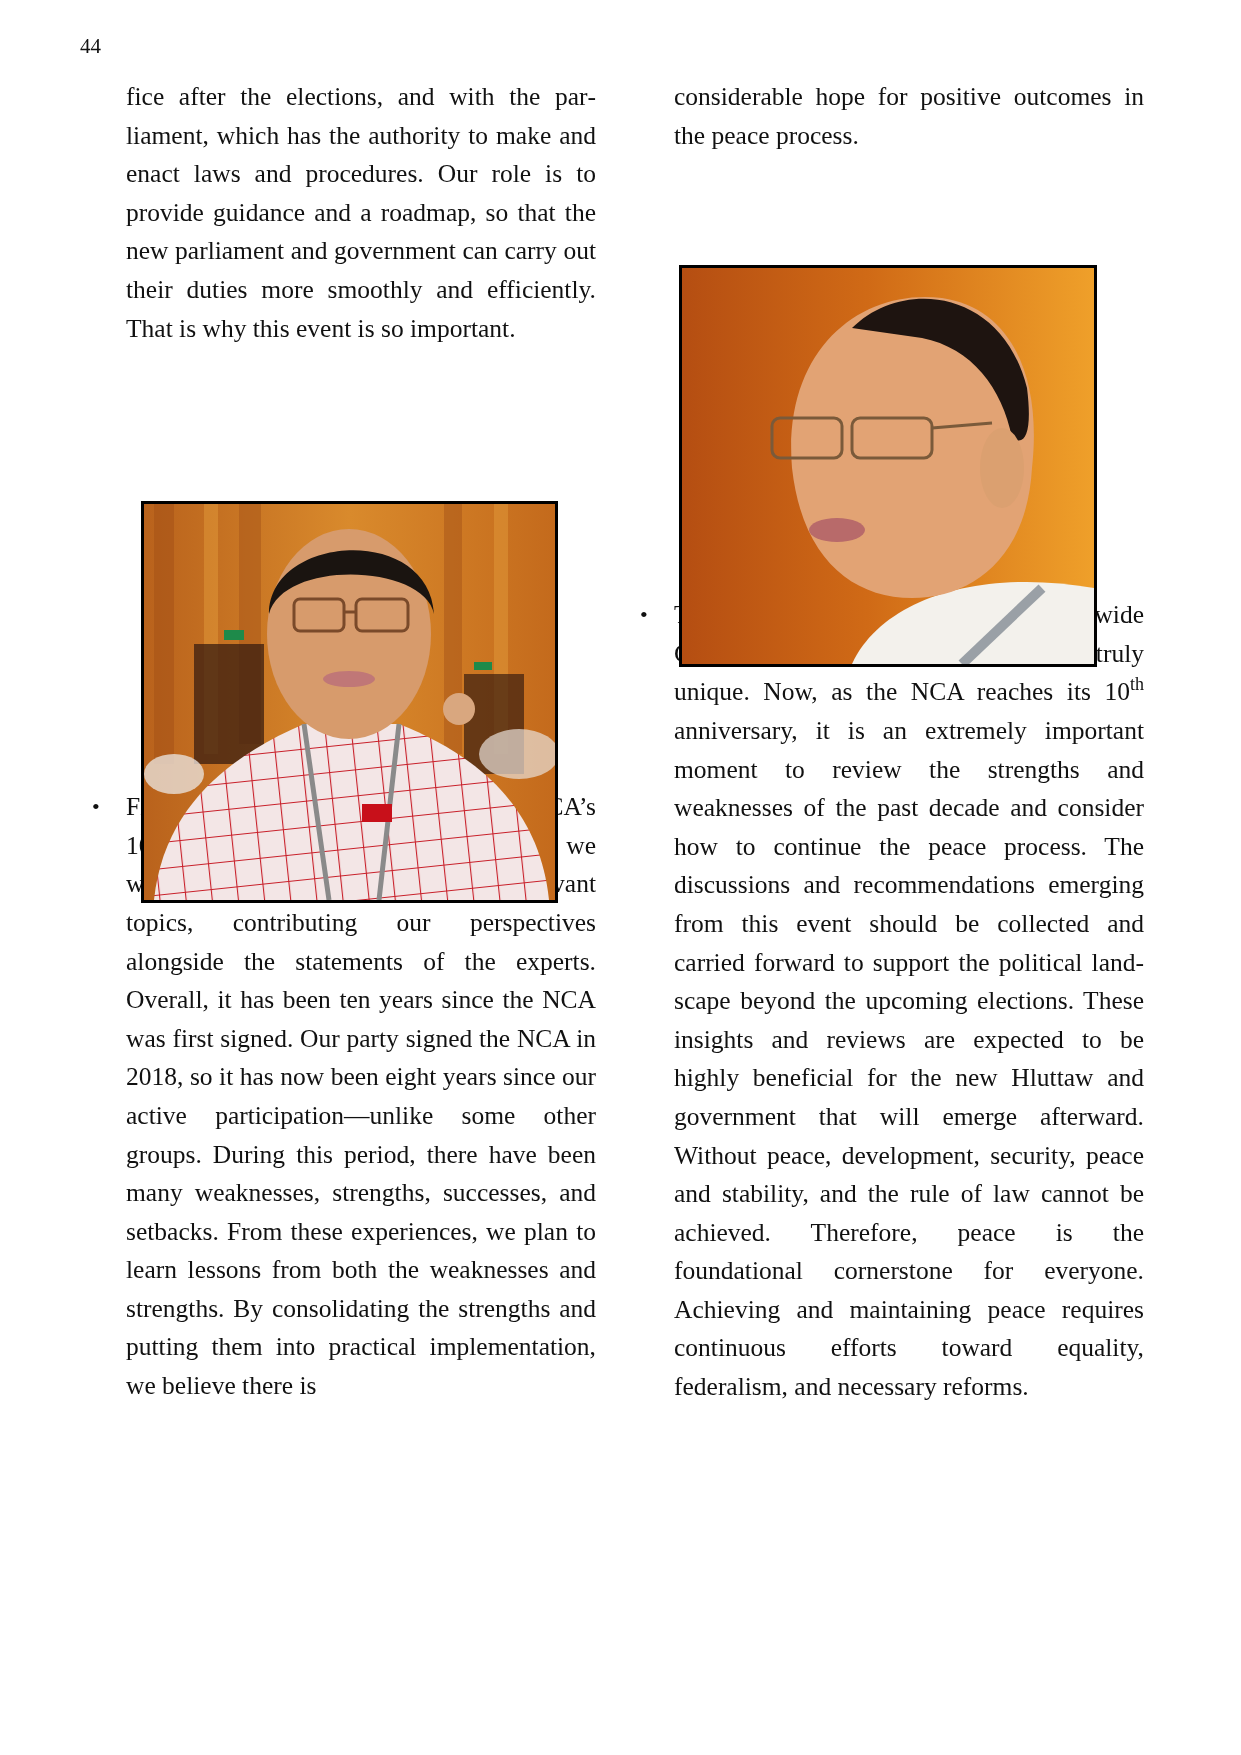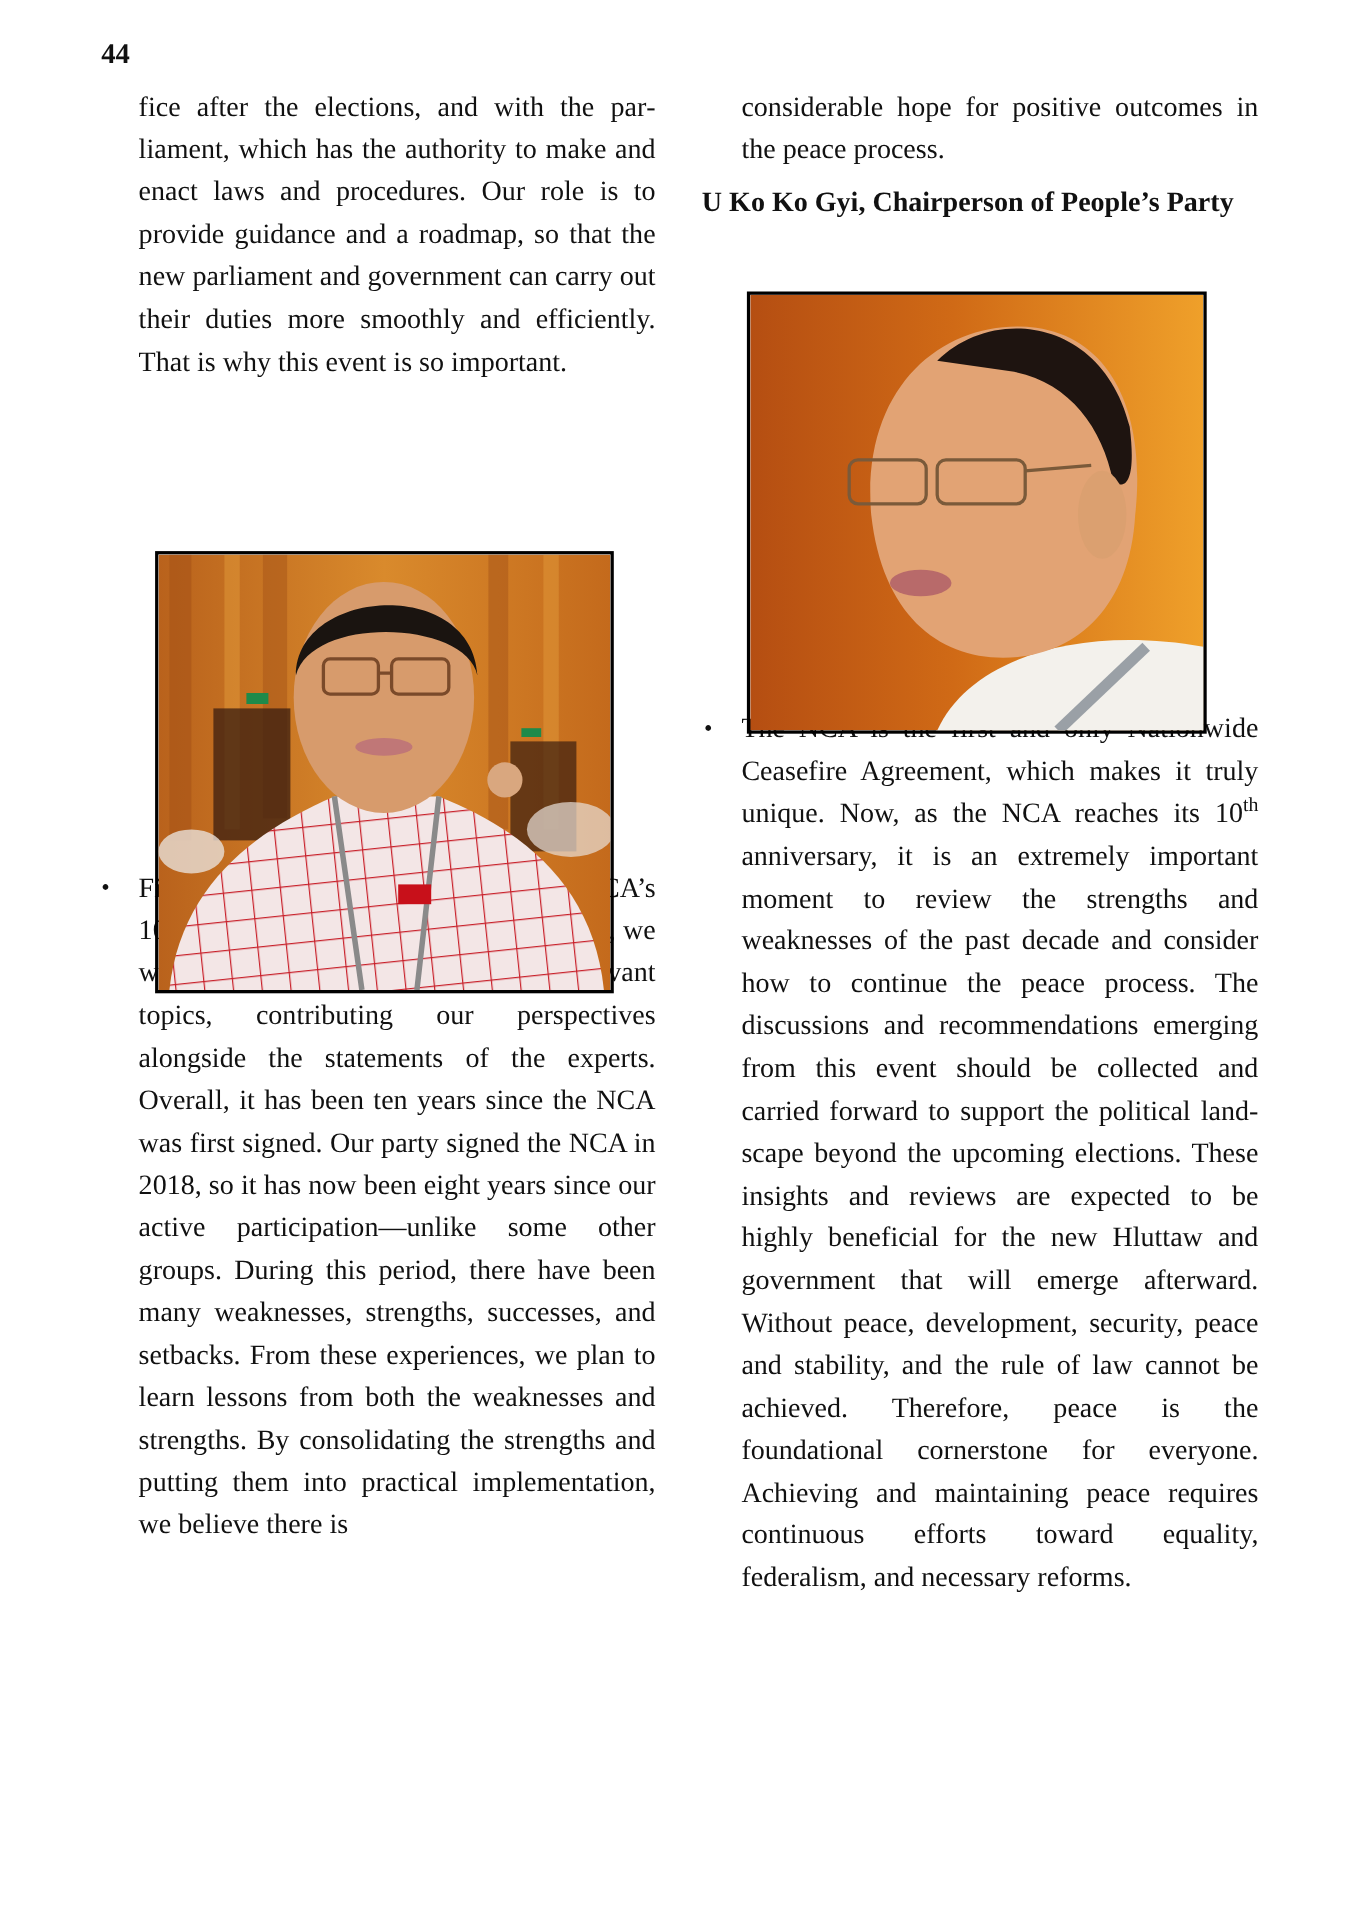--- a/index.html
+++ b/index.html
@@ -1,18 +1,18 @@
 <!DOCTYPE html>
 <html><head>
 <meta charset="utf-8">
 <style>
   html, body { margin:0; padding:0; background:#ffffff; }
   body { width:1241px; height:1755px; position:relative; overflow:hidden;
          font-family:"Liberation Serif", "DejaVu Serif", serif; color:#111; }
-  .page-num { position:absolute; left:80px; top:34px; font-weight:bold; font-size:26px;margin-left:12px; }
+  .page-num { position:absolute; left:80px; top:34px; font-weight:normal; font-size:21px; }
   .col { position:absolute; font-size:25.5px; line-height:38.6px; }
   .col-left { left:90px; top:78px; width:506px; }
   .col-right { left:638px; top:78px; width:506px; }
   .para { text-align:justify; text-align-last:left; margin:0; padding-left:36px; hyphens:manual; }
   .heading { font-weight:bold; text-align:justify; margin:10px 0 0 0; line-height:37px; font-size:25.5px; }
   .bullet-item { position:relative; padding-left:36px; text-align:justify; margin:0; }
   .bullet-item .dot { position:absolute; left:2px; top:0; font-size:22px; }
   sup { font-size:18px; line-height:0; vertical-align:10px; }
   .photo { position:absolute; border:3px solid #000; overflow:hidden; }
   .photo-1 { left:141px; top:501px; width:411px; height:396px; }
@@ -29,21 +29,20 @@
   <p class="para">fice after the elections, and with the par­liament, which has the authority to make and enact laws and procedures. Our role is to provide guidance and a roadmap, so that the new parliament and government can carry out their du­ties more smoothly and efficiently. That is why this event is so important.</p>
   <span class="spacer" style="height:440px"></span>
   <p class="bullet-item">
     <span class="dot">•</span>
     <span>Five members of our party attend the NCA’s 10</span><sup>th</sup><span> Anniversary event. In the discussions, we will participate accord­ing to the relevant topics, contributing our perspectives alongside the state­ments of the experts. Overall, it has been ten years since the NCA was first signed. Our party signed the NCA in 2018, so it has now been eight years since our active participation—unlike some other groups. During this period, there have been many weaknesses, strengths, successes, and setbacks. From these experiences, we plan to learn les­sons from both the weaknesses and strengths. By consolidating the strengths and putting them into practical implementation, we believe there is</span>
   </p>
 </div>
 
 <div class="col col-right">
   <p class="para">considerable hope for positive outcomes in the peace process.</p>
-  <p class="heading">U Ko Ko Gyi, Chairperson of People’s Party</p>
   <span class="spacer" style="height:441px"></span>
   <p class="bullet-item">
     <span class="dot">•</span>
     <span>The NCA is the first and only Nation­wide Ceasefire Agreement, which makes it truly unique. Now, as the NCA reaches its 10</span><sup>th</sup><span> anniversary, it is an ex­tremely important moment to review the strengths and weaknesses of the past decade and consider how to continue the peace process. The discussions and recommendations emerging from this event should be collected and carried forward to support the political land­scape beyond the upcoming elections. These insights and reviews are expected to be highly beneficial for the new Hlut­taw and government that will emerge afterward. Without peace, development, security, peace and stability, and the rule of law cannot be achieved. There­fore, peace is the foundational corner­stone for everyone. Achieving and maintaining peace requires continuous efforts toward equality, federalism, and necessary reforms.</span>
   </p>
 </div>
 
 <div class="photo photo-1" title="Portrait of Nai Aung Ma Ngay in a red-and-white checked shirt at a conference hall">
   <svg viewBox="0 0 411 396" preserveAspectRatio="none">
     <defs>

